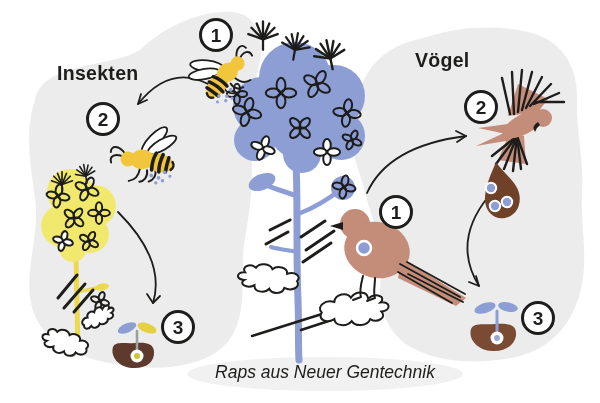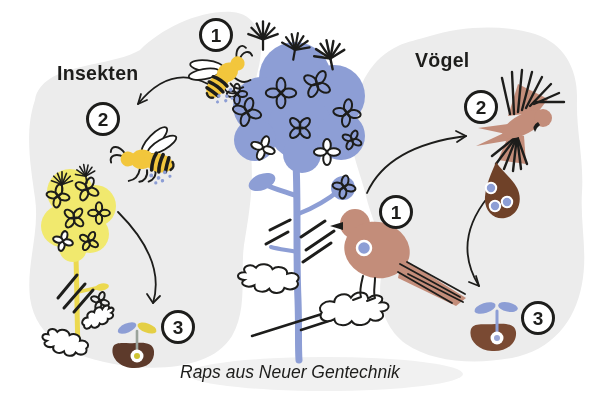--- a/index.html
+++ b/index.html
@@ -10,21 +10,21 @@
   }
   .stage svg{position:absolute;left:0;top:0;}
   .badge{
     position:absolute;width:28px;height:28px;border:3px solid var(--ink,#1d1d1b);
     border-radius:50%;background:#ffffff;box-sizing:content-box;
     display:flex;align-items:center;justify-content:center;
     font-weight:bold;font-size:19px;line-height:1;
   }
   .label{position:absolute;font-weight:bold;font-size:19.5px;letter-spacing:.3px;white-space:nowrap;}
   .caption{
-    position:absolute;left:180px;top:362px;width:290px;
+    position:absolute;left:180px;top:362px;width:290px;text-align:center;
     font-style:italic;font-size:17.5px;white-space:nowrap;
   }
 </style>
 </head>
 <body>
 
 <div class="stage">
 
 <svg width="600" height="403" viewBox="0 0 600 403">
   <defs>

